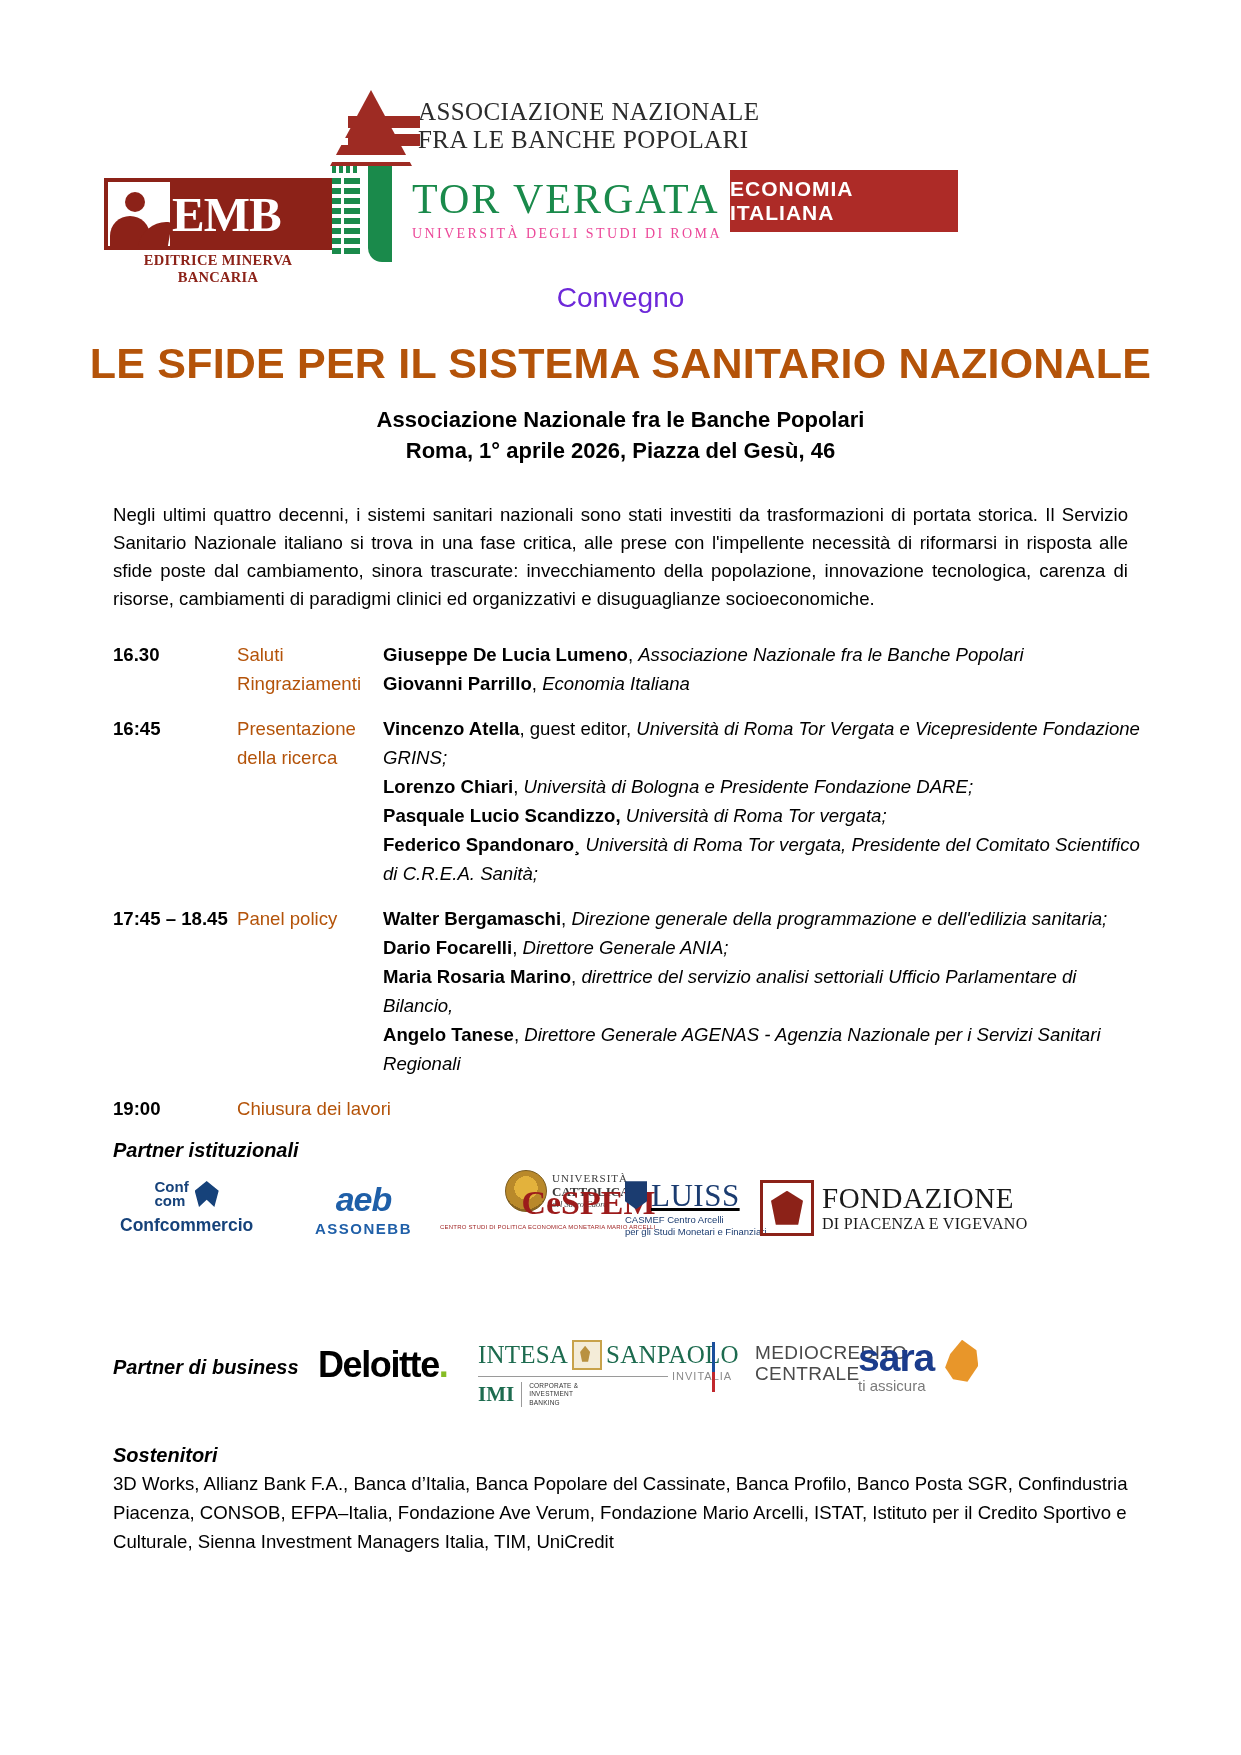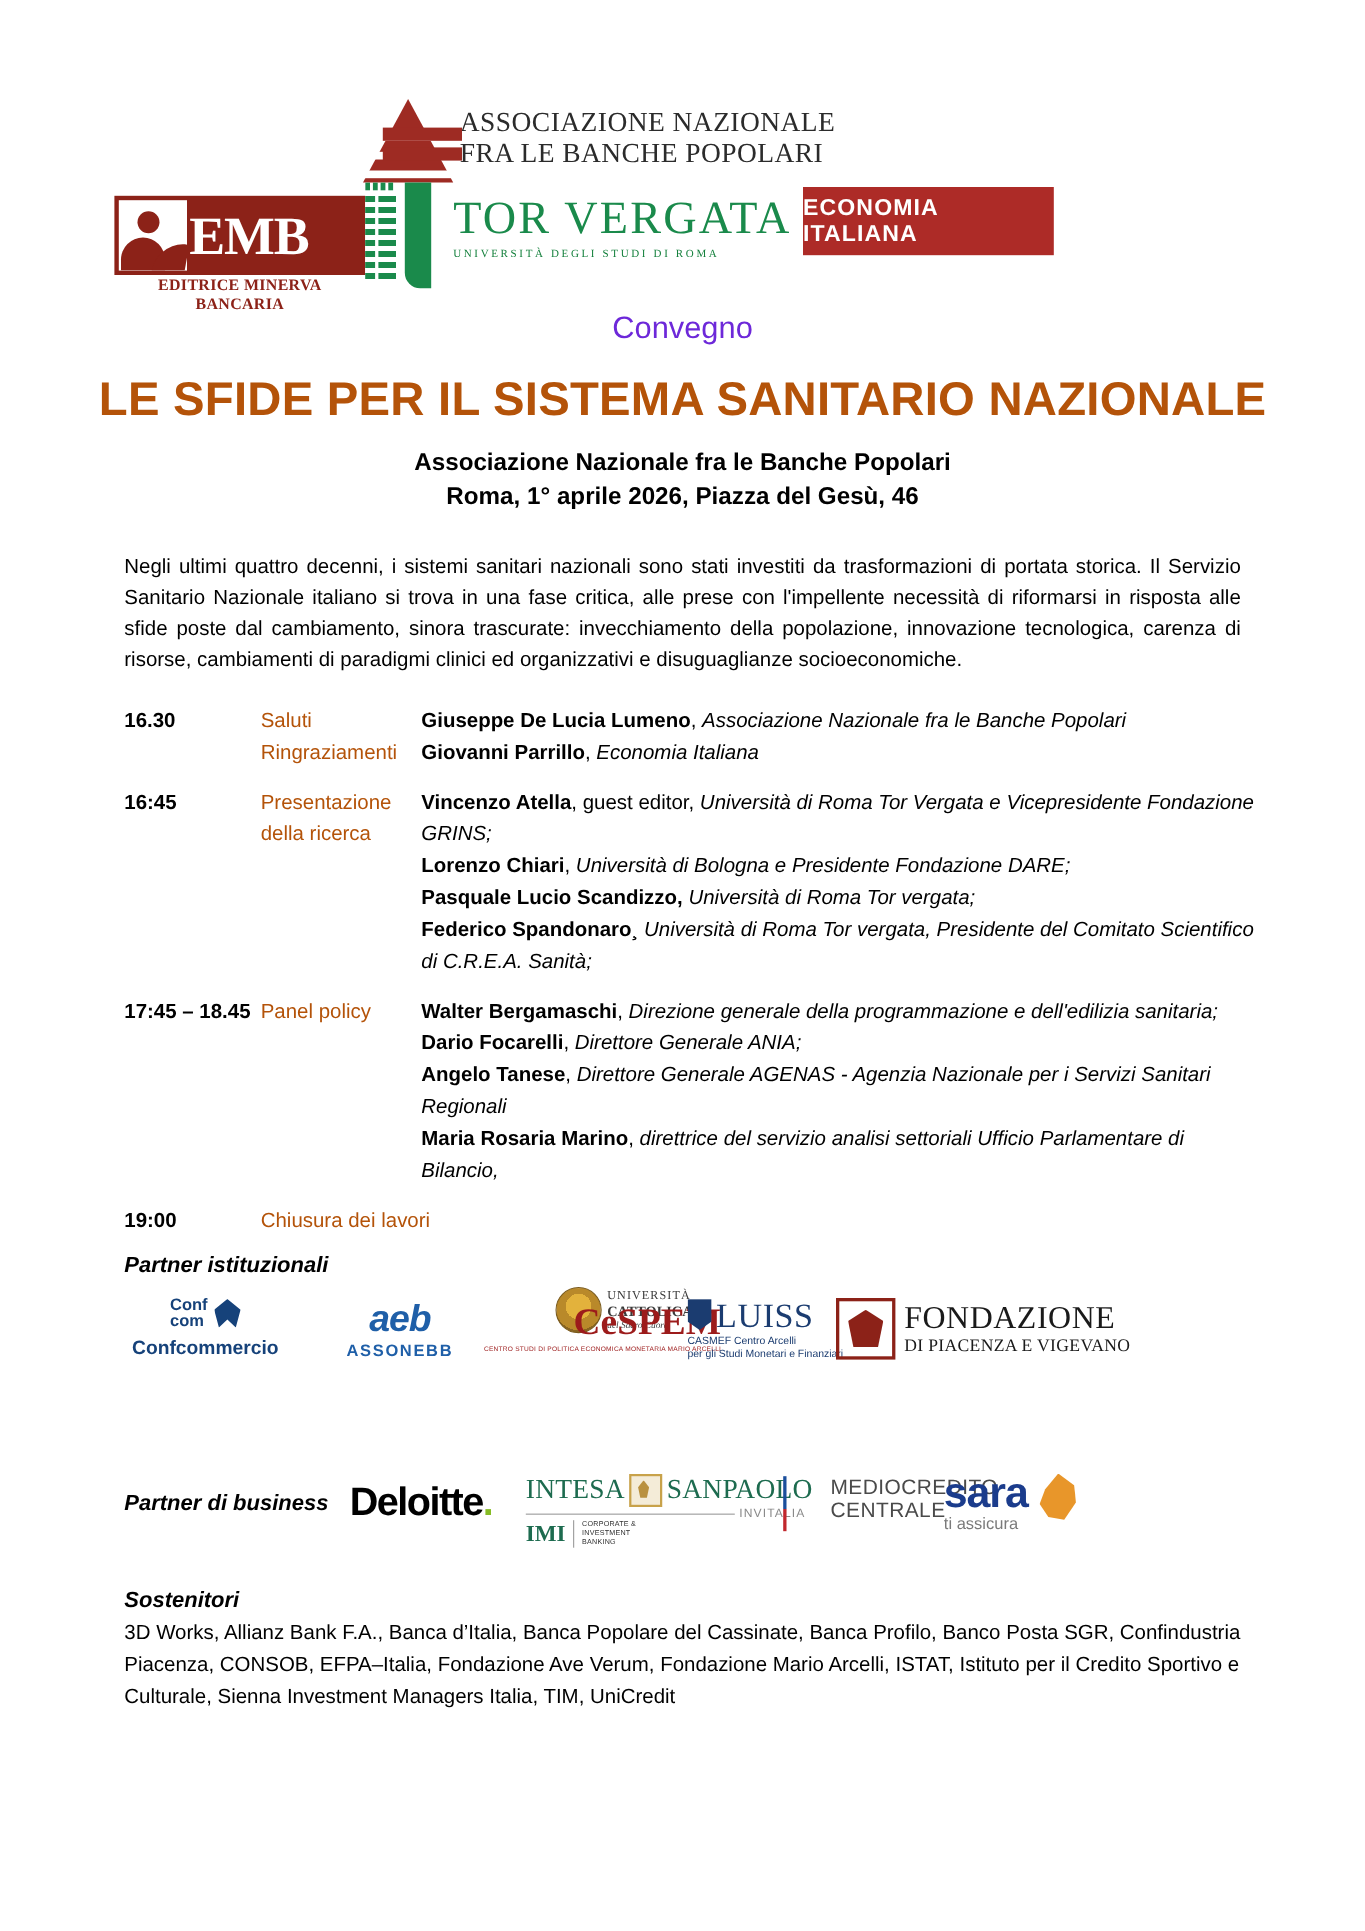--- a/index.html
+++ b/index.html
@@ -199,22 +199,22 @@
   .tv-title {
     font-family: "Liberation Serif", serif;
     color: #1a8a4b;
     font-size: 42px;
     letter-spacing: 2px;
     line-height: 1;
     white-space: nowrap;
   }
   .tv-sub {
     font-family: "Liberation Serif", serif;
-    color: #15803d;
-    font-size: 10px;
+    color: #ec4899;
+    font-size: 14px;
     letter-spacing: 2.4px;
     margin-top: 6px;
     white-space: nowrap;
   }
 
   
   .ei-logo {
     position: absolute;
     left: 730px;
     top: 110px;
@@ -414,21 +414,21 @@
   .lg-catt .txt .l1 { letter-spacing: 1px; }
   .lg-catt .txt .l2 { font-size: 13px; font-weight: bold; }
   .lg-catt .txt .l3 { font-size: 8.5px; font-style: italic; }
 
   
   .lg-luiss {
     position: absolute;
     left: 625px; top: 14px;
   }
   .lg-luiss .top {
-    display: flex; align-items: center;
+    display: flex; align-items: center; text-decoration: underline;
   }
   .lg-luiss .emblem {
     width: 22px; height: 28px;
     background: #1b3c70;
     clip-path: polygon(0 0, 100% 0, 100% 72%, 50% 100%, 0 72%);
     margin-right: 4px;
   }
   .lg-luiss .name {
     font-family: "Liberation Serif", serif;
     color: #1b3c70;
@@ -709,22 +709,22 @@
     </div>
 
     <div class="agenda-row">
       <div class="ag-time">17:45 – 18.45</div>
       <div class="ag-label">
         <div>Panel policy</div>
       </div>
       <div class="ag-detail">
         <p><span class="nm">Walter Bergamaschi</span><span>, </span><span class="af">Direzione generale della programmazione e dell'edilizia sanitaria;</span></p>
         <p><span class="nm">Dario Focarelli</span><span>, </span><span class="af">Direttore Generale ANIA;</span></p>
+        <p><span class="nm">Maria Rosaria Marino</span><span>, </span><span class="af">direttrice del servizio analisi settoriali Ufficio Parlamentare di Bilancio,</span></p>
         <p><span class="nm">Angelo Tanese</span><span>, </span><span class="af">Direttore Generale AGENAS - Agenzia Nazionale per i Servizi Sanitari Regionali</span></p>
-        <p><span class="nm">Maria Rosaria Marino</span><span>, </span><span class="af">direttrice del servizio analisi settoriali Ufficio Parlamentare di Bilancio,</span></p>
       </div>
     </div>
 
     <div class="agenda-row">
       <div class="ag-time">19:00</div>
       <div class="ag-label" style="flex:0 0 auto;">
         <div>Chiusura dei lavori</div>
       </div>
     </div>
   </div>

